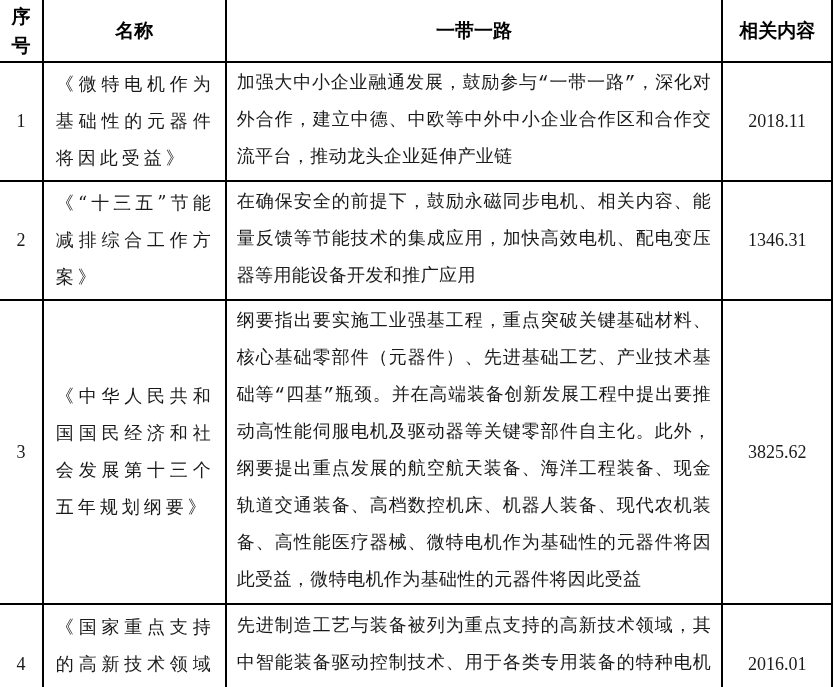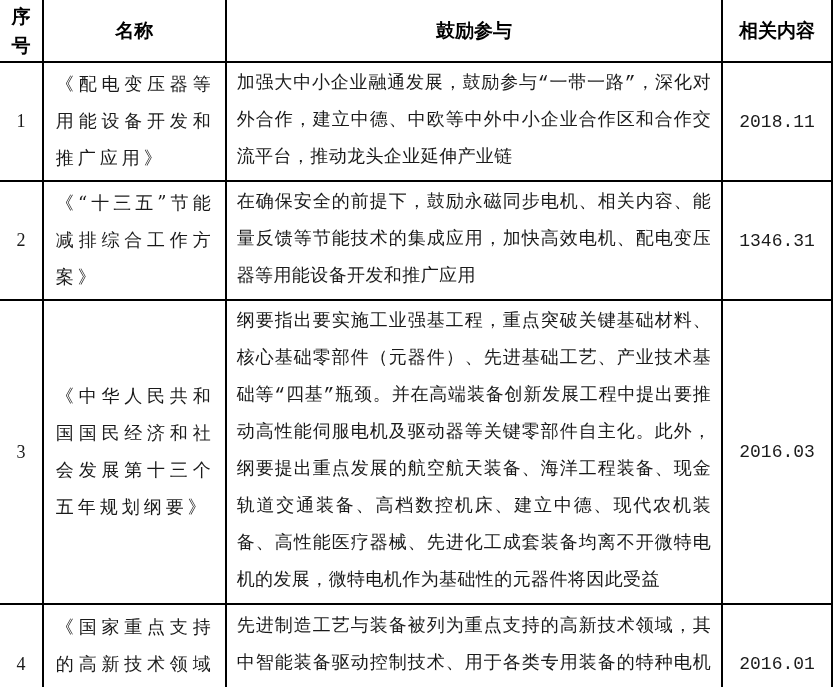--- a/index.html
+++ b/index.html
@@ -10,21 +10,21 @@
     .tbl th { font-family: "DejaVu Sans", "Liberation Sans", sans-serif; font-weight: bold; font-size: 19px; color: #000; text-align: center; }
     .col-no { width: 44px; }
     .col-name { width: 183px; }
     .col-content { width: 499px; }
     .col-date { width: 110px; }
     .hdr { height: 63px; }
     .no-hdr { line-height: 29px; text-align: center; }
     .no { text-align: center; font-size: 18px; font-family: "Liberation Serif", serif; }
     .name { font-size: 18px; line-height: 37px; padding: 2px 10px 4px 12px !important; text-align: justify; text-align-last: left; letter-spacing: 4px; }
     .content { font-size: 18px; line-height: 37px; padding: 2px 10px 4px 10px !important; text-align: justify; letter-spacing: 0.4px; font-family: Liberation Mono, monospace; }
-    .date { text-align: center; font-size: 18px; font-family: Liberation Mono, monospace; }
+    .date { text-align: center; font-size: 18px; font-family: Liberation Serif, serif; }
     .row1 { height: 108px; }
     .row2 { height: 110px; }
     .row3 { height: 294px; }
     .row4 { height: 120px; }
   </style>
 </head>
 <body>
 
 <table class="tbl">
   <colgroup>
@@ -32,40 +32,40 @@
       <col class="col-name">
       <col class="col-content">
       <col class="col-date">
   </colgroup>
   <tbody>
       <tr class="hdr">
     <th>
       <div class="no-hdr"><span>序</span><br><span>号</span></div>
     </th>
     <th>名称</th>
-    <th>鼓励参与</th>
+    <th>一带一路</th>
     <th>相关内容</th>
   </tr>
   <tr class="row1">
     <td class="no">1</td>
-    <td class="name">《配电变压器等用能设备开发和推广应用》</td>
+    <td class="name">《微特电机作为基础性的元器件将因此受益》</td>
     <td class="content">加强大中小企业融通发展，鼓励参与“一带一路”，深化对外合作，建立中德、中欧等中外中小企业合作区和合作交流平台，推动龙头企业延伸产业链</td>
     <td class="date">2018.11</td>
   </tr>
   <tr class="row2">
     <td class="no">2</td>
     <td class="name">《“十三五”节能减排综合工作方案》</td>
     <td class="content">在确保安全的前提下，鼓励永磁同步电机、相关内容、能量反馈等节能技术的集成应用，加快高效电机、配电变压器等用能设备开发和推广应用</td>
     <td class="date">1346.31</td>
   </tr>
   <tr class="row3">
     <td class="no">3</td>
     <td class="name">《中华人民共和国国民经济和社会发展第十三个五年规划纲要》</td>
-    <td class="content">纲要指出要实施工业强基工程，重点突破关键基础材料、核心基础零部件（元器件）、先进基础工艺、产业技术基础等“四基”瓶颈。并在高端装备创新发展工程中提出要推动高性能伺服电机及驱动器等关键零部件自主化。此外，纲要提出重点发展的航空航天装备、海洋工程装备、现金轨道交通装备、高档数控机床、建立中德、现代农机装备、高性能医疗器械、先进化工成套装备均离不开微特电机的发展，微特电机作为基础性的元器件将因此受益</td>
-    <td class="date">2016.03</td>
+    <td class="content">纲要指出要实施工业强基工程，重点突破关键基础材料、核心基础零部件（元器件）、先进基础工艺、产业技术基础等“四基”瓶颈。并在高端装备创新发展工程中提出要推动高性能伺服电机及驱动器等关键零部件自主化。此外，纲要提出重点发展的航空航天装备、海洋工程装备、现金轨道交通装备、高档数控机床、机器人装备、现代农机装备、高性能医疗器械、微特电机作为基础性的元器件将因此受益，微特电机作为基础性的元器件将因此受益</td>
+    <td class="date">3825.62</td>
   </tr>
   <tr class="row4">
     <td class="no">4</td>
     <td class="name">《国家重点支持的高新技术领域（2016）》</td>
     <td class="content">先进制造工艺与装备被列为重点支持的高新技术领域，其中智能装备驱动控制技术、用于各类专用装备的特种电机及其控制技术作为具体内容被明确列出</td>
     <td class="date">2016.01</td>
   </tr>
 </tbody>
   </table>
 

